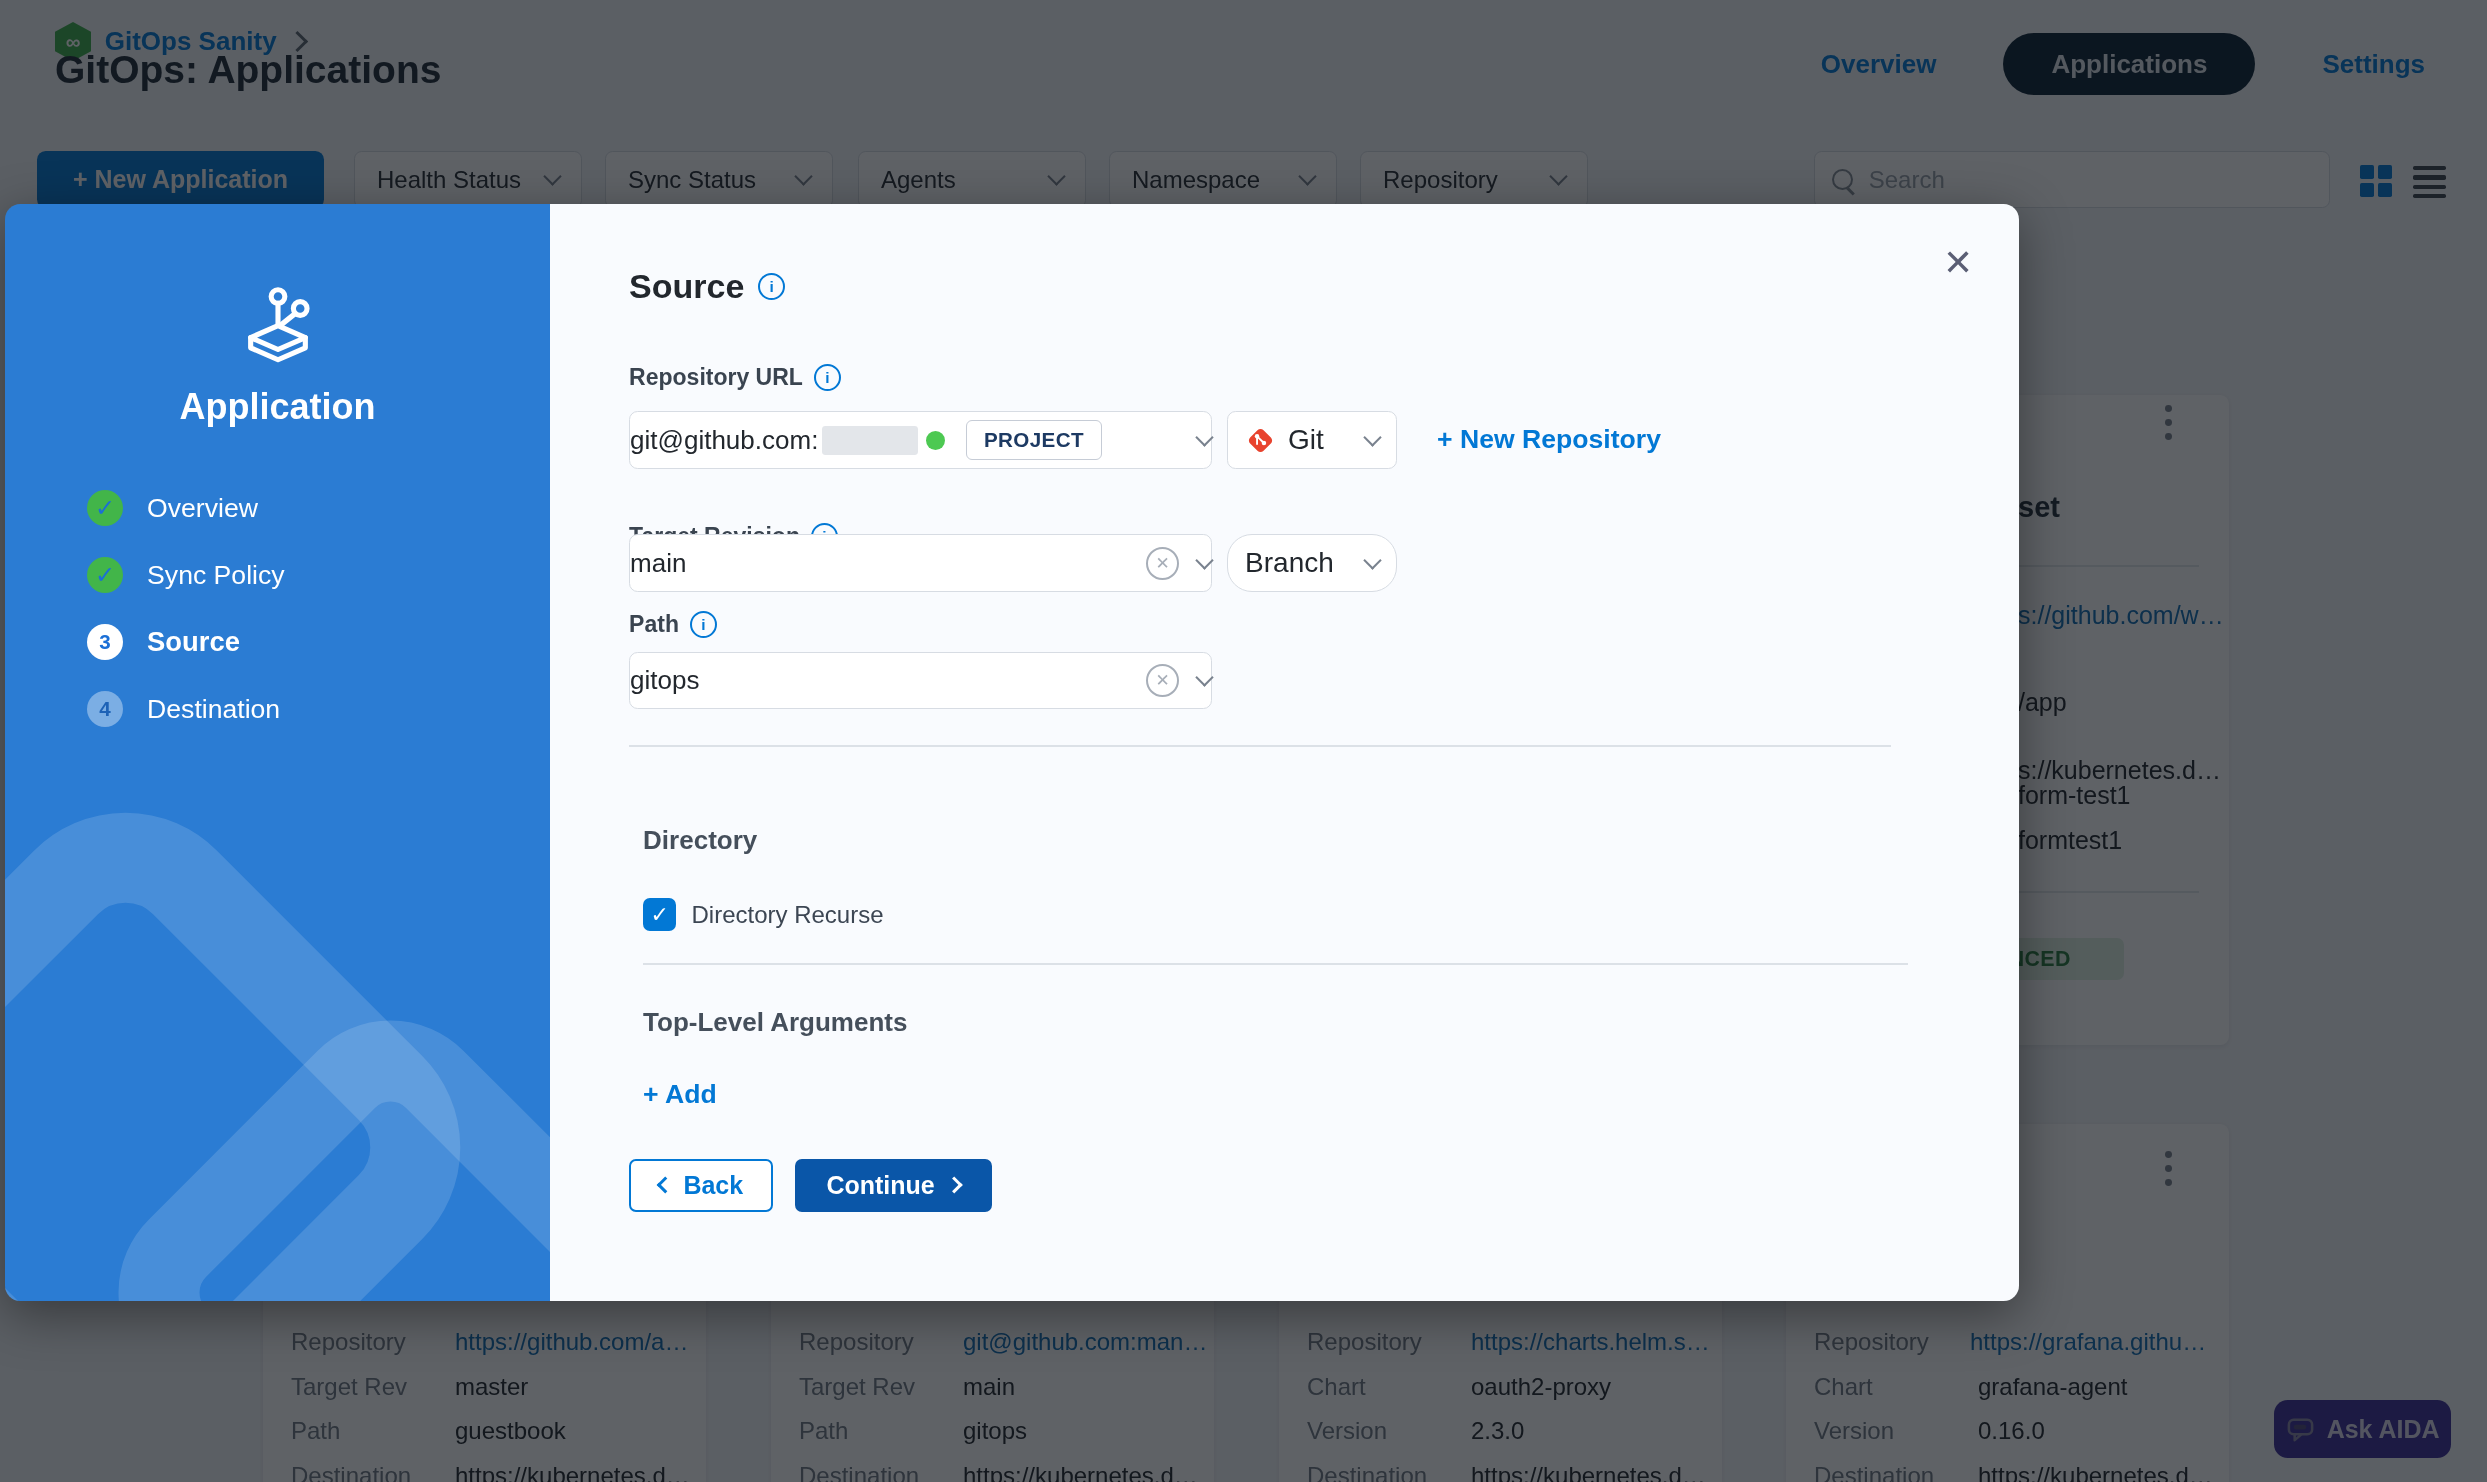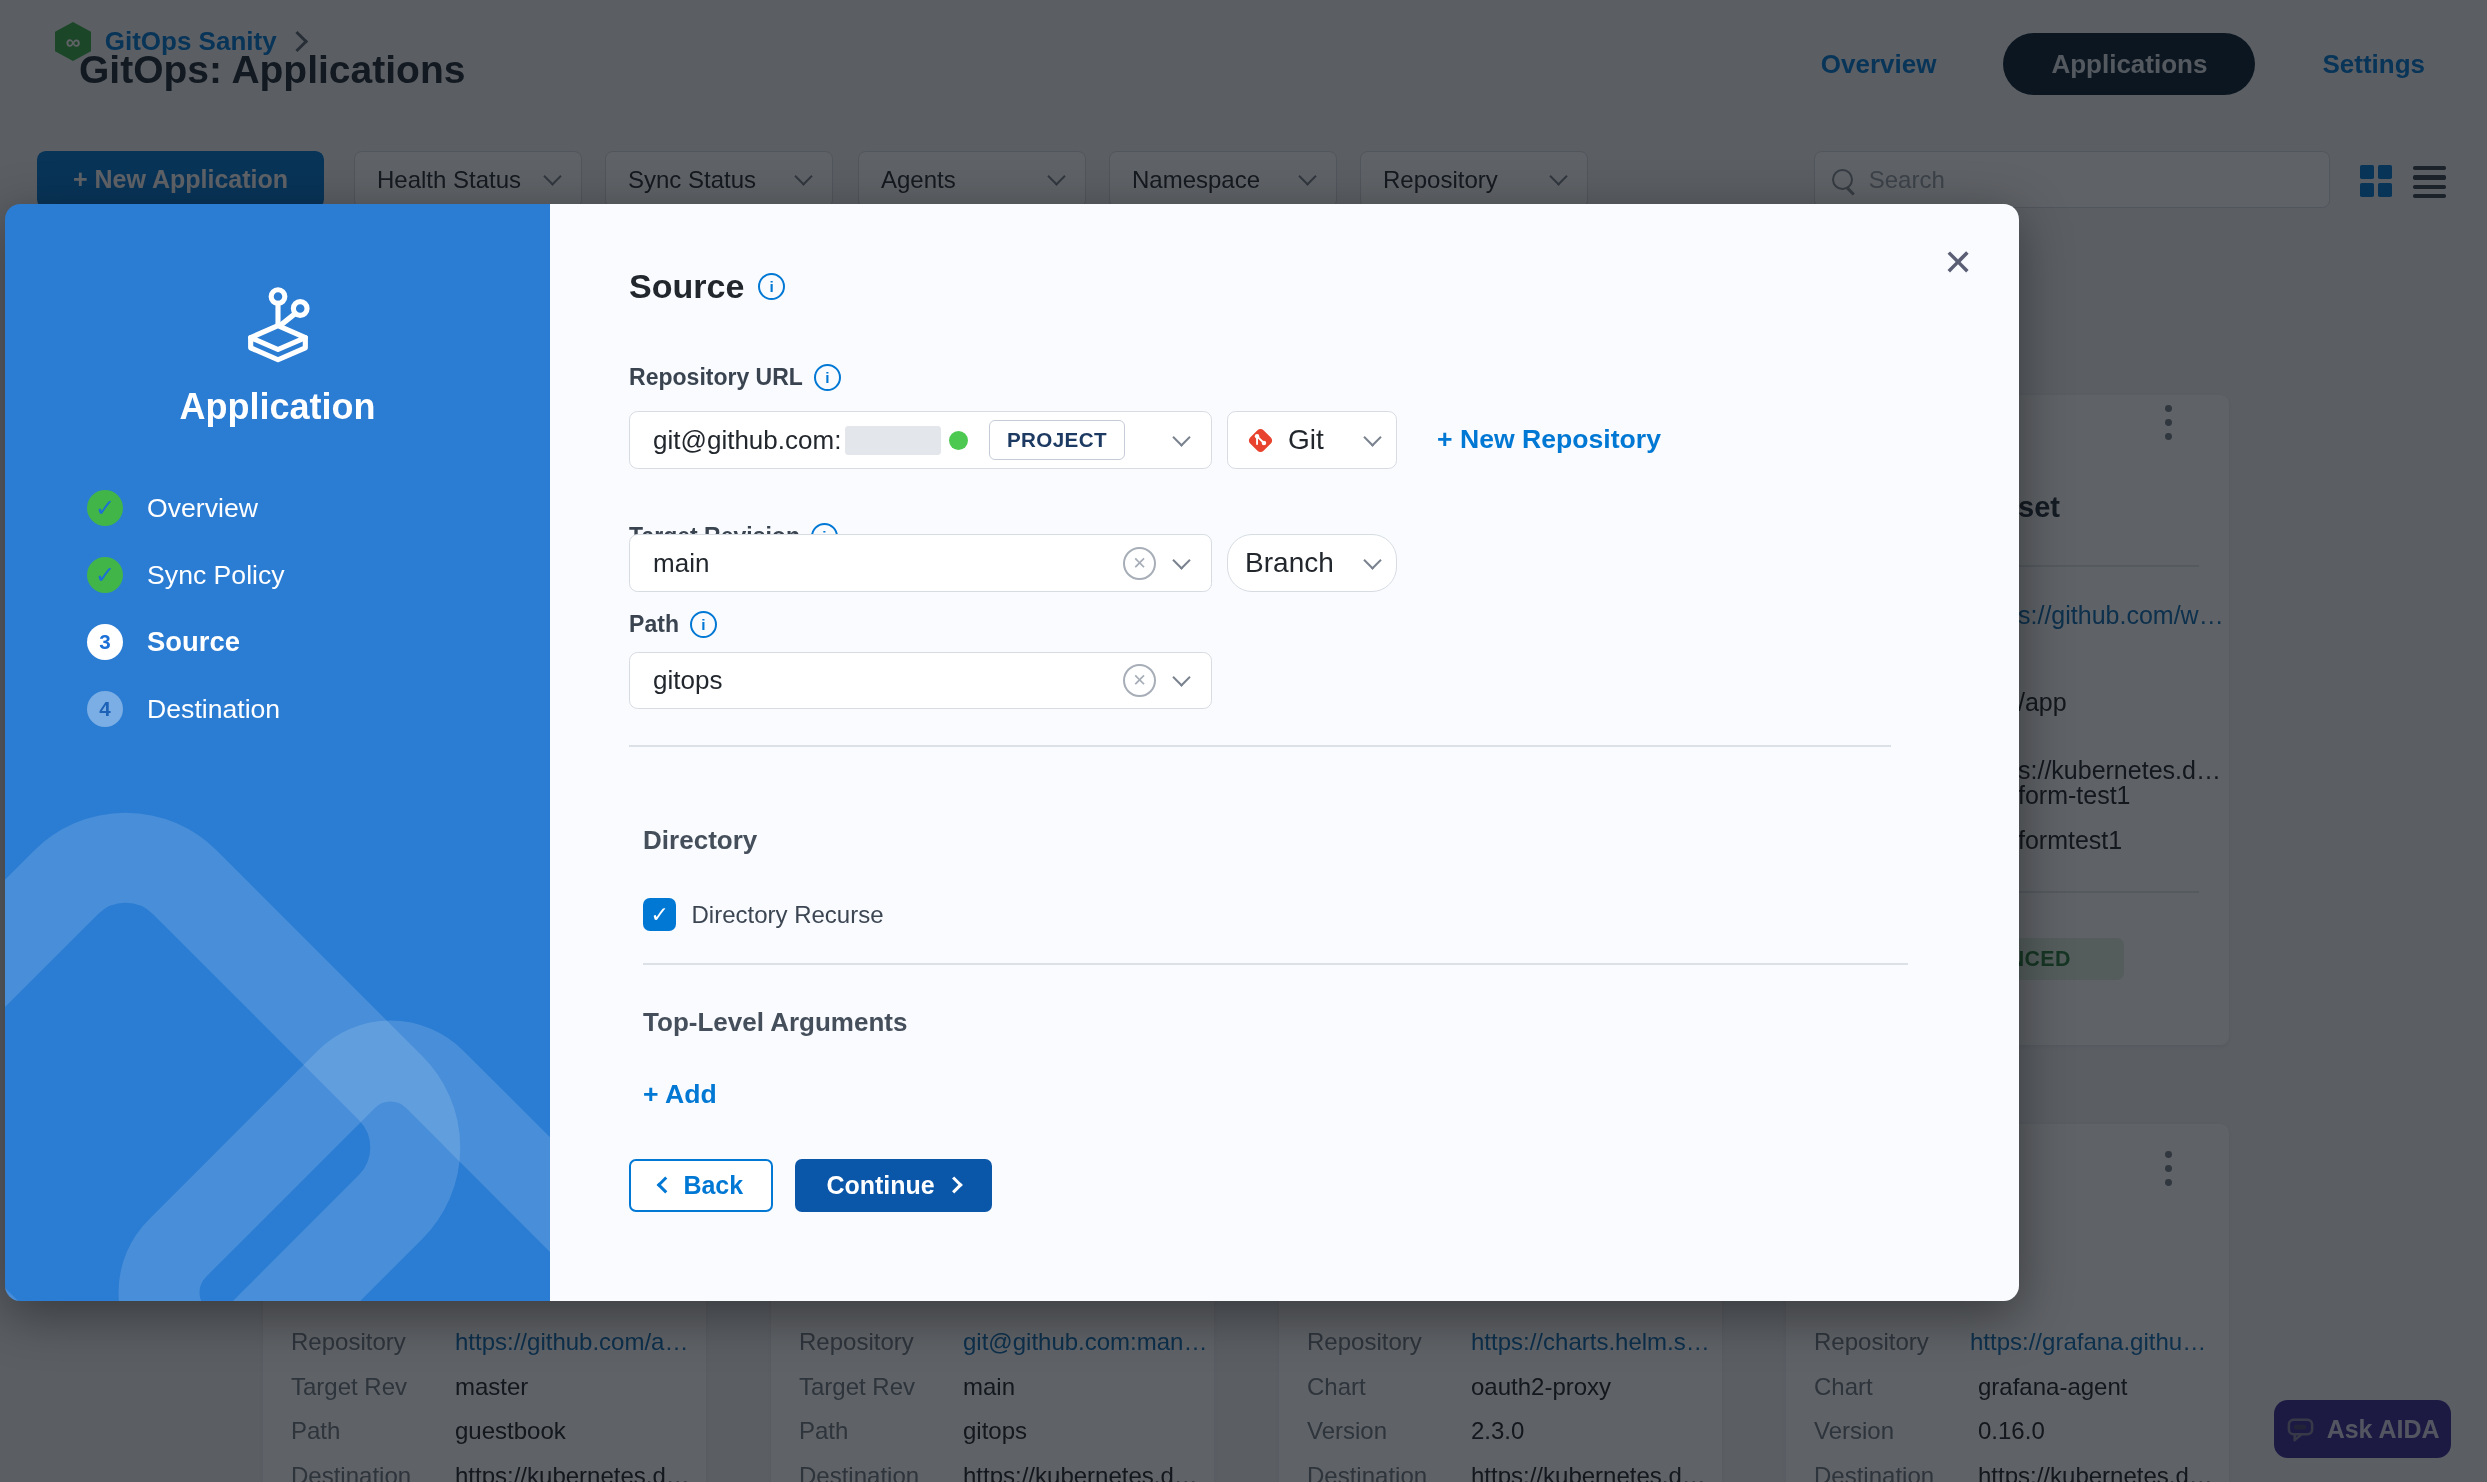--- a/index.html
+++ b/index.html
@@ -6,21 +6,21 @@
     font-family:"Liberation Sans","DejaVu Sans",sans-serif;background:#f4f6f9;position:relative;}
   .abs{position:absolute;}
   
   .page{position:absolute;inset:0;background:#f4f6f9;z-index:0;}
   .crumb-row{left:55px;top:22px;display:flex;align-items:center;gap:13.7px;}
   .proj-icon{width:36px;height:39px;background:#3dae4a;clip-path:polygon(50% 0,100% 25%,100% 75%,50% 100%,0 75%,0 25%);
     color:#fff;font-size:20.6px;font-weight:700;display:flex;align-items:center;justify-content:center;}
   .proj-icon::after{content:"∞";}
   .crumb-link{font-size:26px;font-weight:600;color:#0278d5;}
   .crumb-chev{width:12px;height:12px;border-right:3px solid #5c6670;border-top:3px solid #5c6670;transform:rotate(45deg);}
-  .page-title{left:55px;top:48px;font-size:39px;font-weight:700;color:#1e2a36;margin-left:24px;}
+  .page-title{left:55px;top:48px;font-size:39px;font-weight:700;color:#1e2a36;}
   .topnav{right:62px;top:33px;display:flex;align-items:center;gap:67px;height:62px;}
   .nav-link{font-size:26px;font-weight:600;color:#0278d5;}
   .nav-pill{height:62px;padding:0 48px;border-radius:33px;background:#0b2033;color:#dfe5ea;
     font-size:26px;font-weight:600;display:flex;align-items:center;}
   .btn-new{left:37px;top:151px;width:287px;height:57px;background:#0278d5;border-radius:8.6px;
     color:#fff;font-size:25px;font-weight:600;display:flex;align-items:center;justify-content:center;}
   .filter{top:151px;width:228px;height:57px;background:#fff;border:1.7px solid #d6dbe2;border-radius:7.7px;
     display:flex;align-items:center;justify-content:space-between;padding:0 22px;box-sizing:border-box;}
   .filter span{font-size:24px;color:#262c33;}
   .chev{width:11px;height:11px;border-right:2.6px solid #79828e;border-bottom:2.6px solid #79828e;transform:rotate(45deg);margin-top:-6px;flex:none;}
@@ -73,21 +73,21 @@
   .step.active .step-label{font-weight:700;font-size:27.4px;}
   .content{flex:1;position:relative;background:#f9fbfe;}
   .close-x{position:absolute;right:46px;top:41px;font-size:36px;color:#5b5f75;line-height:1;}
   .m-title{position:absolute;left:79px;top:63px;display:flex;align-items:center;gap:13.7px;
     font-size:34px;font-weight:600;color:#22272d;}
   .info{width:23px;height:23px;border:2.1px solid #0278d5;border-radius:50%;color:#0278d5;
     font-size:15.4px;font-weight:700;display:flex;align-items:center;justify-content:center;flex:none;font-style:normal;}
   .info::after{content:"i";}
   .f-label{position:absolute;display:flex;align-items:center;gap:11px;font-size:23px;font-weight:700;color:#3a4450;}
   .inp{position:absolute;left:79px;width:583px;height:58px;background:#fff;border:1.7px solid #d7dce3;border-radius:8.6px;
-    display:flex;align-items:center;padding:0 23px;box-sizing:border-box;}
+    display:flex;align-items:center;padding:0 0;box-sizing:border-box;}
   .inp .val{font-size:26px;color:#22272d;}
   .redact{width:96px;height:29px;background:#e3e6ea;border-radius:3.4px;margin-left:3.4px;}
   .dot{width:19px;height:19px;border-radius:50%;background:#4dc952;margin-left:8.6px;flex:none;}
   .proj-badge{margin-left:20.6px;height:38px;padding:0 17px;border:1.7px solid #c6ccd6;border-radius:6px;background:#fff;
     display:flex;align-items:center;font-size:20.6px;font-weight:700;color:#1d3a63;letter-spacing:0.4px;flex:none;}
   .inp .chev, .select .chev{margin-left:auto;}
   .clear-x{width:29px;height:29px;border:2.1px solid #a7aeb8;border-radius:50%;color:#a7aeb8;font-size:17px;font-weight:700;
     display:flex;align-items:center;justify-content:center;margin-left:auto;flex:none;}
   .clear-x::after{content:"✕";}
   .clear-x + .chev{margin-left:19px;}

